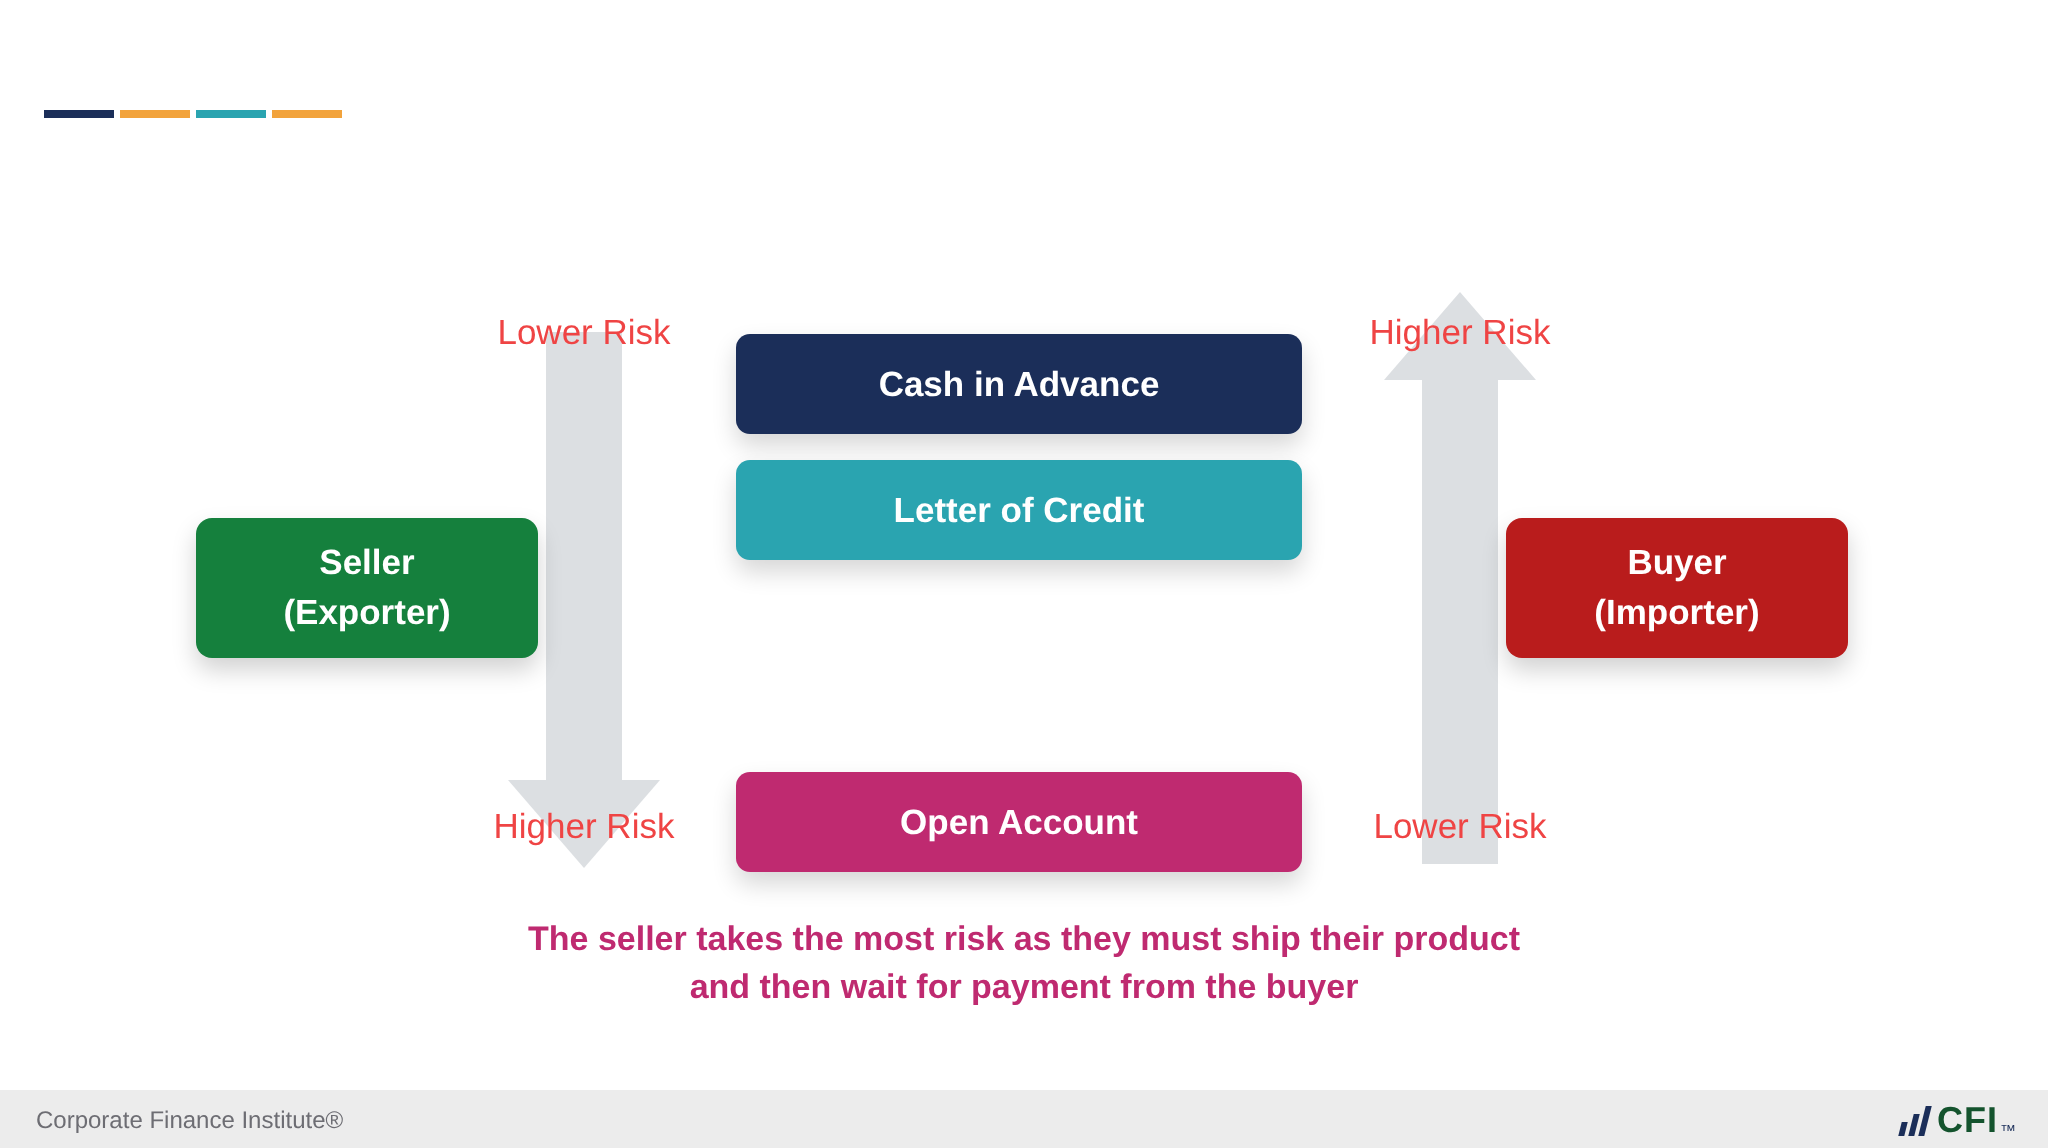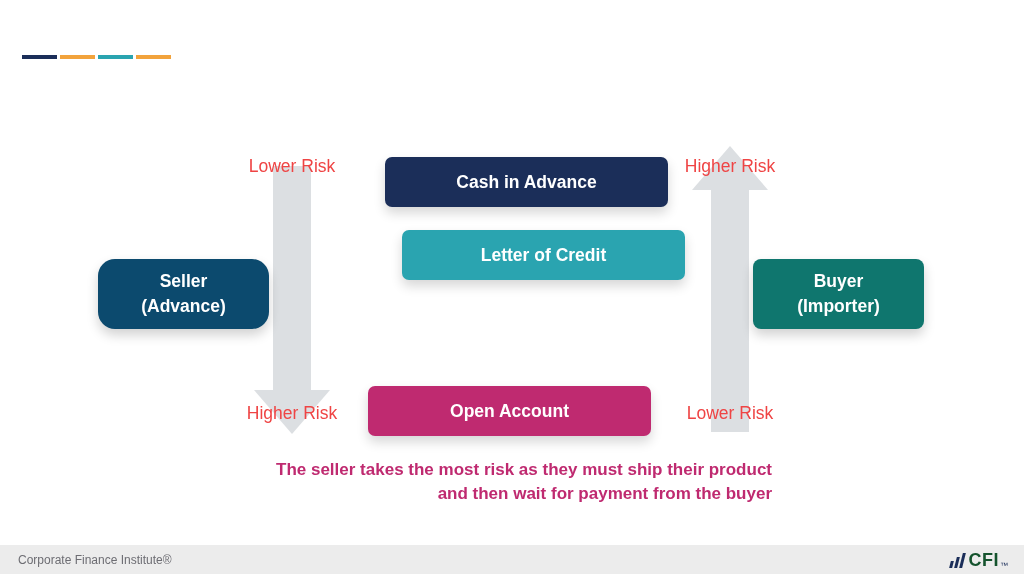--- a/index.html
+++ b/index.html
@@ -30,21 +30,21 @@
 
   .note {
     position: absolute;
     text-align: center;
     font-weight: 700;
     font-size: 17px;
     line-height: 24px;
     z-index: 3;
   }
   .top-note    { left: 232px; top: 84px;  width: 560px; color: #1b2e59; }
-  .bottom-note { left: 252px; top: 458px; width: 520px; color: #bf2a70; text-align: right; }
+  .bottom-note { left: 252px; top: 458px; width: 520px; color: #bf2a70; }
 
   .risk-label {
     position: absolute;
     width: 180px;
     text-align: center;
     font-size: 17.5px;
     font-weight: 400;
     color: #ef4444;
     z-index: 3;
   }
@@ -95,21 +95,21 @@
     border-radius: 7px;
     display: flex;
     align-items: center;
     justify-content: center;
     color: #ffffff;
     font-size: 17.5px;
     font-weight: 700;
     box-shadow: 0 6px 12px rgba(0,0,0,0.16);
     z-index: 2;
   }
-  .method-0 { top: 157px; background: #1b2e59; margin-left: 17px; }
+  .method-0 { top: 167px; background: #1b2e59; }
   .method-1 { top: 230px; background: #2aa4b0; }
   .method-2 { top: 308px; background: #f2a33c; }
   .method-3 { top: 386px; background: #bf2a70; }
 
   .footer-bar {
     position: absolute;
     left: 0; top: 545px;
     width: 1024px; height: 29px;
     background: #ececec;
     text-decoration: underline;
@@ -171,34 +171,34 @@
   <div class="arrow-part seller-arrow-head"></div>
 
   <div class="arrow-part buyer-arrow-head"></div>
   <div class="arrow-part arrow-body buyer-arrow-body" style="background: rgb(220, 223, 226);"></div>
 
   <div class="risk-label lbl-seller-top">Lower Risk</div>
   <div class="risk-label lbl-seller-bottom">Higher Risk</div>
   <div class="risk-label lbl-buyer-top">Higher Risk</div>
   <div class="risk-label lbl-buyer-bottom">Lower Risk</div>
 
-  <div class="party-box seller-box" style="background: #0c4a6e; border-radius: 17px;">
+  <div class="party-box seller-box" style="background: #15803d;">
     <span>Seller</span>
-    <span>(Advance)</span>
-  </div>
-
-  <div class="party-box buyer-box" style="background: #0f766e;">
+    <span>(Exporter)</span>
+  </div>
+
+  <div class="party-box buyer-box" style="background: #b91c1c;">
     <span>Buyer</span>
     <span>(Importer)</span>
   </div>
 
   <div class="method-box method-0" style="background: rgb(27, 46, 89);">
     <span>Cash in Advance</span>
   </div>
-  <div class="method-box method-1" style="background: rgb(42, 164, 176); margin-left: 34px;">
+  <div class="method-box method-1" style="background: rgb(42, 164, 176);">
     <span>Letter of Credit</span>
   </div>
   <div class="method-box method-3" style="background: rgb(191, 42, 112);">
     <span>Open Account</span>
   </div>
 
   <p class="note bottom-note">The seller takes the most risk as they must ship their product and then wait for payment from the buyer</p>
 
   <div class="footer-bar" style="background: rgb(236, 236, 236);">
     <span class="footer-company">Corporate Finance Institute®</span>

